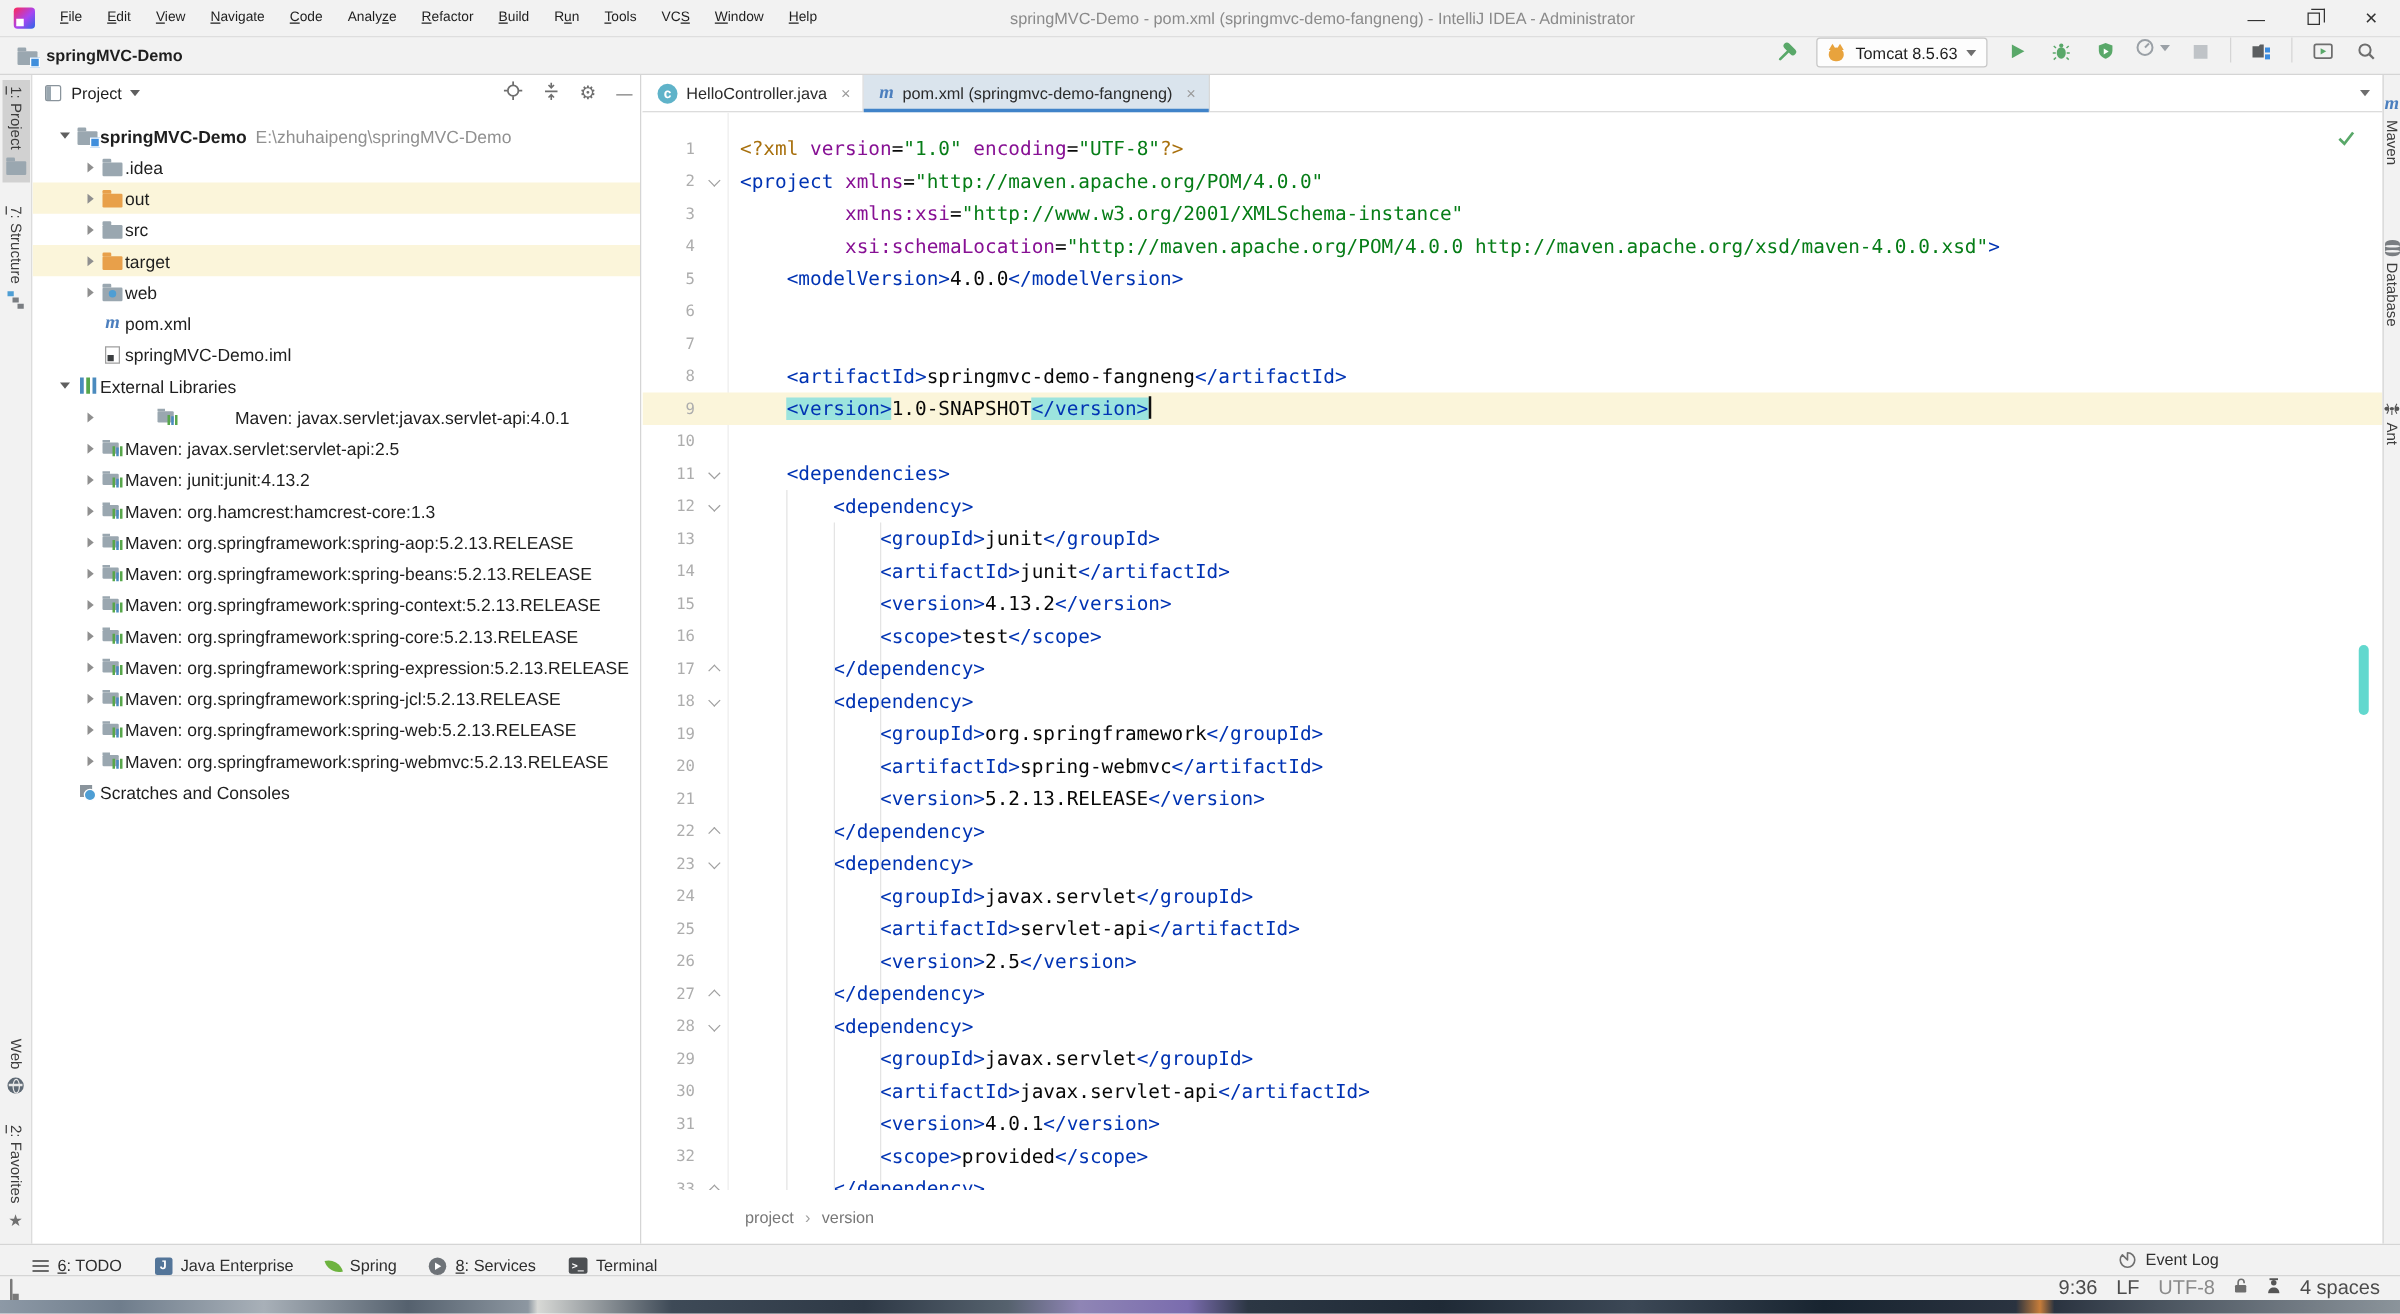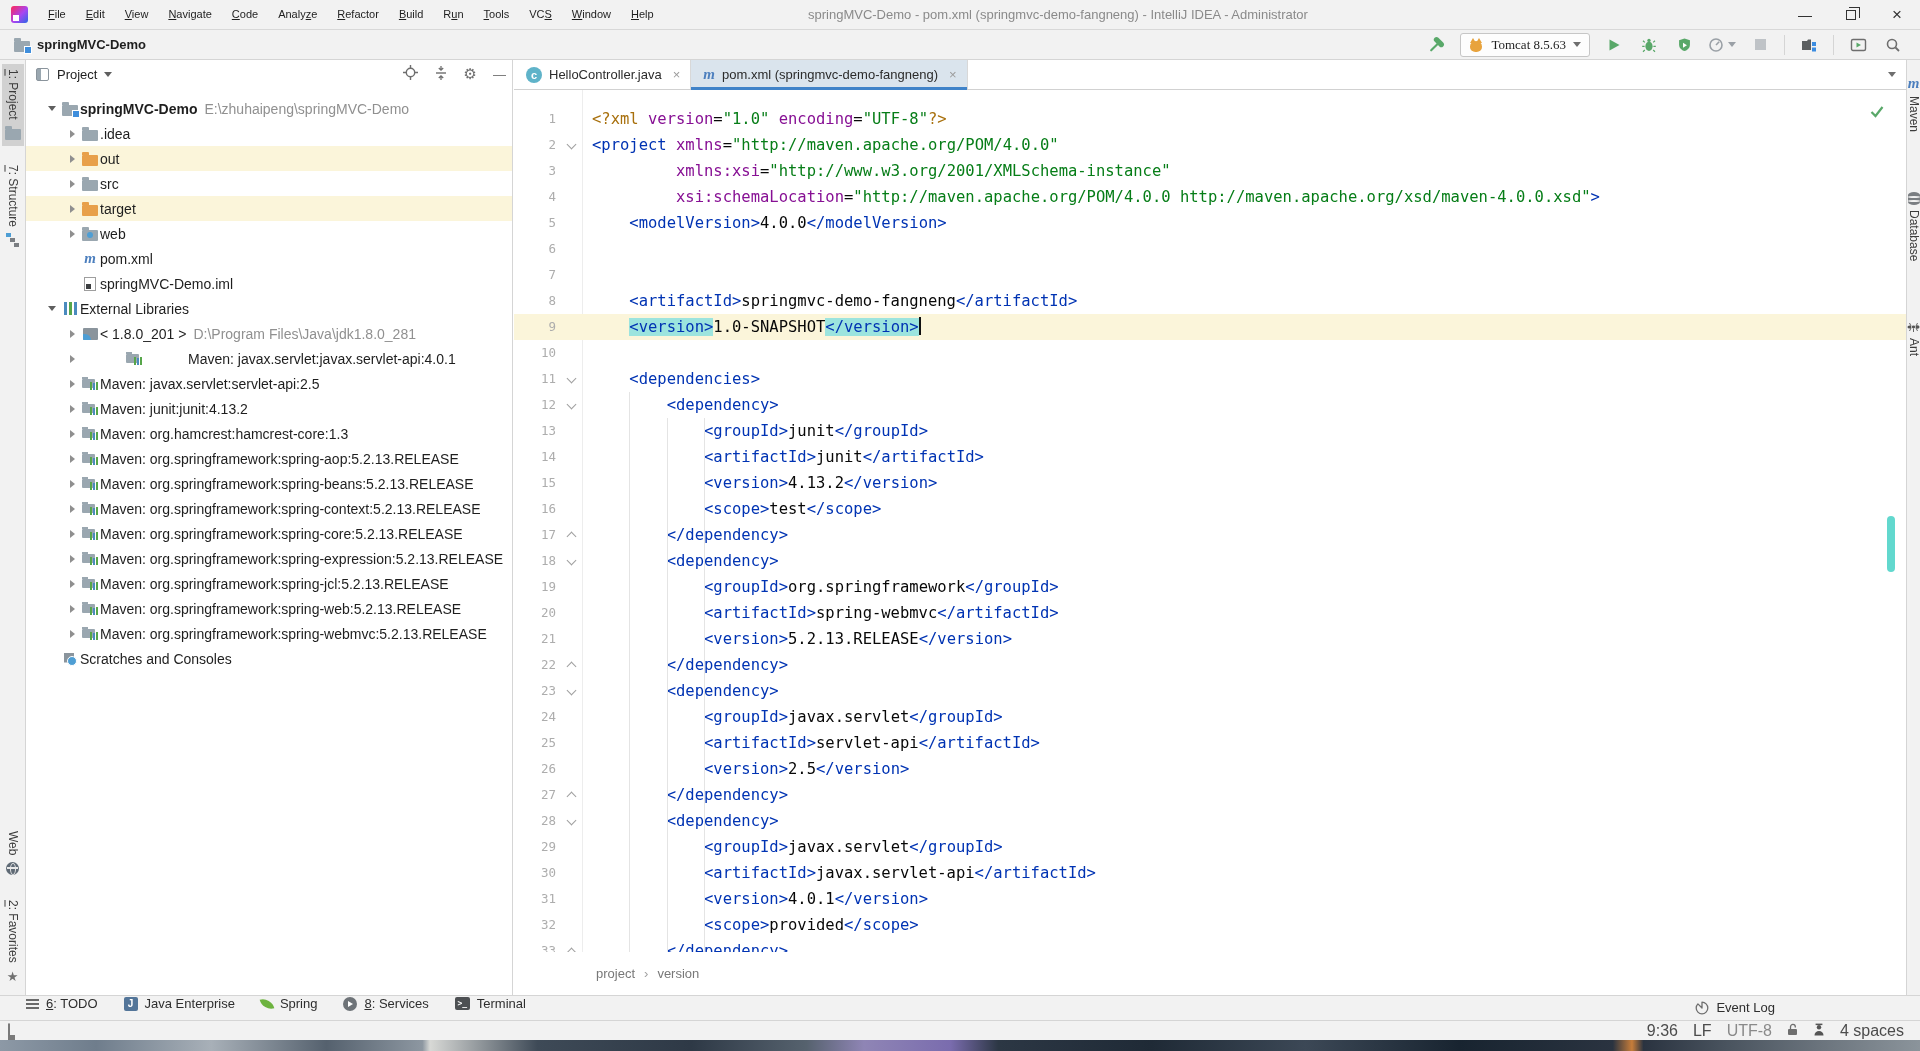--- a/index.html
+++ b/index.html
@@ -16,21 +16,21 @@
   .mn { text-decoration:underline; }
   #win-title { position:absolute; left:808px; top:0; line-height:29px; font-size:13px; color:#8a8a8a; white-space:nowrap; }
   #win-controls { position:absolute; right:0; top:0; height:29px; display:flex; }
   .wc { width:46px; height:29px; display:flex; align-items:center; justify-content:center; color:#333; font-size:14px; }
   .ic-restore { width:10px; height:10px; border:1px solid #333; position:relative; background:#f2f2f2; }
   .ic-restore::before { content:""; position:absolute; left:2px; top:-4px; width:10px; height:10px; border:1px solid #333; border-bottom:none; border-left:none; }
 
   
   #toolbar { left:0; top:30px; width:1920px; height:30px; background:#f2f2f2; border-bottom:1px solid #d5d5d5; }
   #tb-project { position:absolute; left:14px; top:0; height:29px; display:flex; align-items:center; gap:7px; font-size:13px; font-weight:600; color:#1e1e1e; }
-  #tb-right { position:absolute; right:16px; top:0; height:29px; display:flex; align-items:center; gap:13px;font-family:Liberation Serif, serif; }
+  #tb-right { position:absolute; right:16px; top:0; height:29px; display:flex; align-items:flex-start; gap:13px; }
   .tbtn { display:flex; align-items:center; justify-content:center; width:22px; height:22px; }
   #run-config { display:flex; align-items:center; gap:7px; height:24px; padding:0 8px 0 7px; background:#fdfdfd; border:1px solid #c6c6c6; border-radius:3px; font-size:13px; color:#1e1e1e; }
   .chev-down { width:0; height:0; border-left:4px solid transparent; border-right:4px solid transparent; border-top:5px solid #6e6e6e; }
   .tb-sep { width:1px; height:20px; background:#d5d5d5; }
 
   
   #main { left:0; top:60px; width:1920px; height:935px; }
 
   
   #left-stripe { left:0; top:0; width:26px; height:935px; background:#f2f2f2; border-right:1px solid #d5d5d5; display:flex; flex-direction:column; justify-content:space-between; align-items:center; padding:4px 0 4px 0; }
@@ -83,21 +83,21 @@
   .guide { position:absolute; top:0; width:1px; background:#e4e4e4; }
   #gutter-line { position:absolute; left:68px; top:0; bottom:0; width:1px; background:#ededed; }
 
   #breadcrumbs { position:absolute; left:0; top:892px; width:1392px; height:43px; background:#fff; display:flex; align-items:center; padding-left:82px; gap:9px; font-size:13px; color:#787878; }
   .bc-sep { color:#a0a0a0; }
 
   #inspect-ok { position:absolute; right:22px; top:44px; }
   #scroll-marker { position:absolute; right:11px; top:456px; width:8px; height:56px; background:#62d8ce; border-radius:4px; }
 
   
-  #toolwindow-bar { left:0; top:995px; width:1920px; height:25px; background:#f2f2f2; border-top:1px solid #d5d5d5; display:flex; align-items:flex-start; }
+  #toolwindow-bar { left:0; top:995px; width:1920px; height:25px; background:#f2f2f2; border-top:1px solid #d5d5d5; display:flex; align-items:flex-end; }
   .twb { display:flex; align-items:center; gap:7px; font-size:13px; color:#2e2e2e; margin-left:26px; }
   #event-log { position:absolute; right:145px; top:995px; height:25px; display:flex; align-items:center; gap:7px; font-size:13px; color:#2e2e2e; }
 
   #statusbar { left:0; top:1020px; width:1920px; height:20px; background:#f2f2f2; border-top:1px solid #d5d5d5; font-size:16px; color:#4c4c4c; }
   #sb-left { position:absolute; left:8px; top:3px; }
   .ic-panel-toggle { width:15px; height:13px; border:1px solid #7a7a7a; border-radius:2px; position:relative; }
   .ic-panel-toggle::after { content:""; position:absolute; left:1px; bottom:1px; width:5px; height:5px; background:#7a7a7a; }
   #sb-right { position:absolute; right:16px; top:0; height:19px; display:flex; align-items:center; gap:15px; }
 
   #wallpaper { left:0; top:1040px; width:1920px; height:11px;
@@ -389,30 +389,20 @@
             </span>
             <span class="tr-icon">
               <span class="ic-lib">
                 <i></i>
                 <i></i>
                 <i></i>
               </span>
             </span>
             <span class="tr-label">External Libraries</span>
           </div>
-          <div class="tree-row" style="padding-left: 38px;">
-            <span class="tr-arrow">
-              <span class="arr-col"></span>
-            </span>
-            <span class="tr-icon">
-              <span class="ic-jdk"></span>
-            </span>
-            <span class="tr-label">&lt; 1.8.0_201 &gt;</span>
-            <span class="tr-path">D:\Program Files\Java\jdk1.8.0_281</span>
-          </div>
           <div class="tree-row" style="padding-left: 38px; gap: 44px;">
             <span class="tr-arrow">
               <span class="arr-col"></span>
             </span>
             <span class="tr-icon">
               <span class="ic-libm">
                 <span class="f"></span>
                 <span class="b">
                   <i></i>
                   <i></i>

